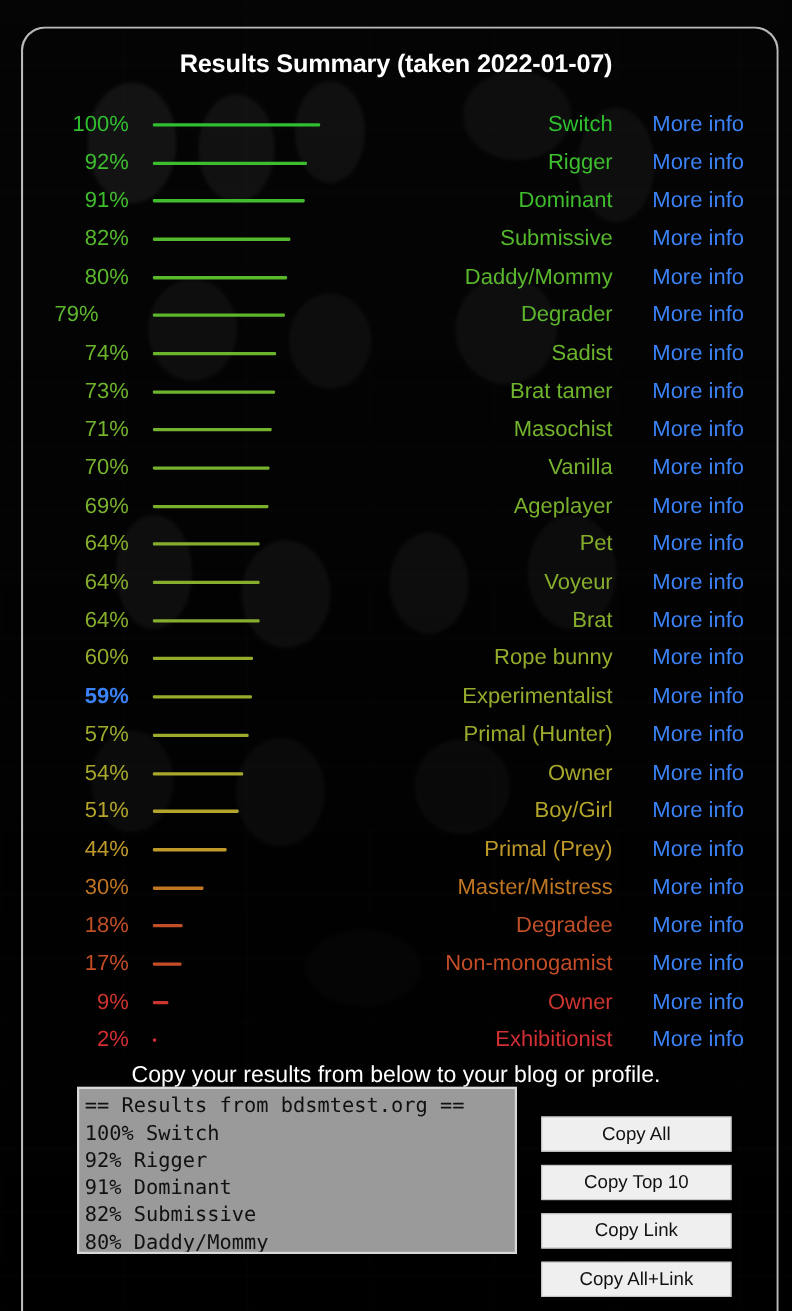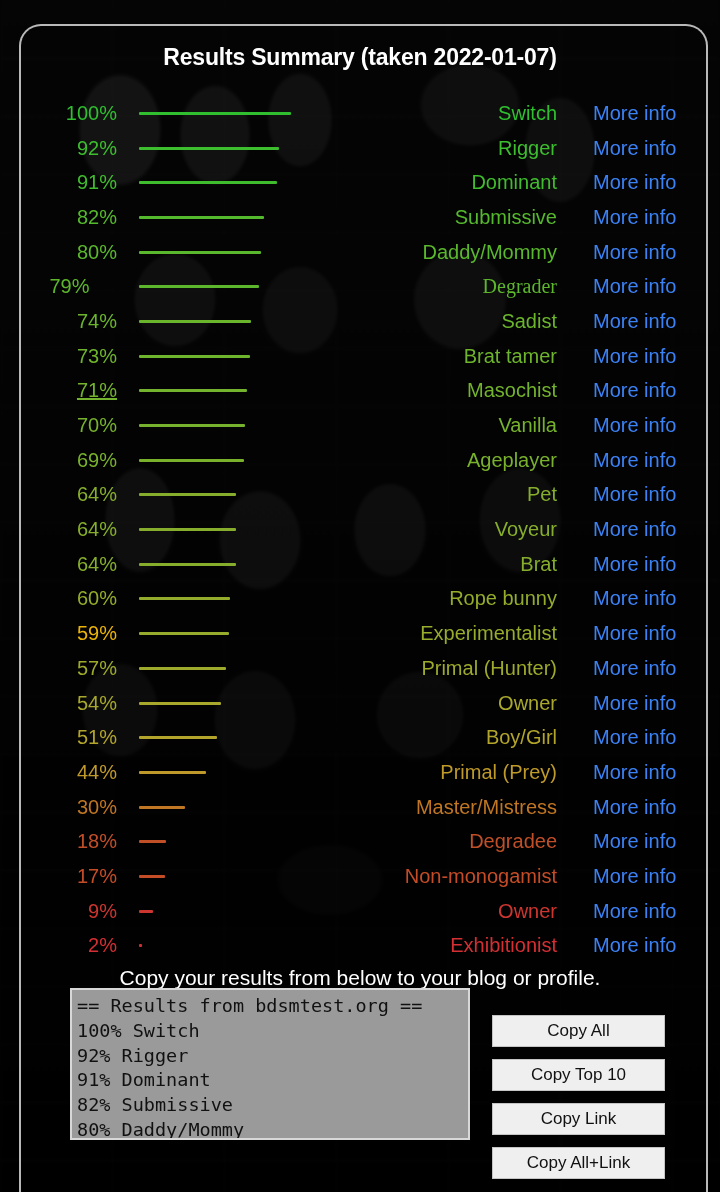--- a/index.html
+++ b/index.html
@@ -219,41 +219,41 @@
           <div class="bar" style="width: 121.6px; background: rgb(90, 184, 45);"></div>
         </div>
         <div class="label" style="color: rgb(90, 184, 45);">Daddy/Mommy</div>
         <a class="moreinfo">More info</a>
       </div>
       <div class="row">
         <div class="pct" style="color: rgb(93, 183, 45); text-align: center;">79%</div>
         <div class="barcell">
           <div class="bar" style="width: 120.08px; background: rgb(93, 183, 45);"></div>
         </div>
-        <div class="label" style="color: rgb(93, 183, 45); font-family: Liberation Serif, serif;">Degrader</div>
+        <div class="label" style="color: rgb(93, 183, 45);">Degrader</div>
         <a class="moreinfo">More info</a>
       </div>
       <div class="row">
         <div class="pct" style="color: rgb(107, 181, 45);">74%</div>
         <div class="barcell">
           <div class="bar" style="width: 112.48px; background: rgb(107, 181, 45);"></div>
         </div>
         <div class="label" style="color: rgb(107, 181, 45);">Sadist</div>
         <a class="moreinfo">More info</a>
       </div>
       <div class="row">
         <div class="pct" style="color: rgb(110, 180, 45);">73%</div>
         <div class="barcell">
           <div class="bar" style="width: 110.96px; background: rgb(110, 180, 45);"></div>
         </div>
         <div class="label" style="color: rgb(110, 180, 45);">Brat tamer</div>
         <a class="moreinfo">More info</a>
       </div>
       <div class="row">
-        <div class="pct" style="color: rgb(115, 179, 45); text-decoration: underline;">71%</div>
+        <div class="pct" style="color: rgb(115, 179, 45);">71%</div>
         <div class="barcell">
           <div class="bar" style="width: 107.92px; background: rgb(115, 179, 45);"></div>
         </div>
         <div class="label" style="color: rgb(115, 179, 45);">Masochist</div>
         <a class="moreinfo">More info</a>
       </div>
       <div class="row">
         <div class="pct" style="color: rgb(118, 178, 45);">70%</div>
         <div class="barcell">
           <div class="bar" style="width: 106.4px; background: rgb(118, 178, 45);"></div>
@@ -295,21 +295,21 @@
       </div>
       <div class="row">
         <div class="pct" style="color: rgb(147, 172, 44);">60%</div>
         <div class="barcell">
           <div class="bar" style="width: 91.2px; background: rgb(147, 172, 44);"></div>
         </div>
         <div class="label" style="color: rgb(147, 172, 44);">Rope bunny</div>
         <a class="moreinfo">More info</a>
       </div>
       <div class="row">
-        <div class="pct" style="color: #eab308;">59%</div>
+        <div class="pct" style="color: #3b82f6; font-weight: bold;">59%</div>
         <div class="barcell">
           <div class="bar" style="width: 89.68px; background: rgb(151, 171, 44);"></div>
         </div>
         <div class="label" style="color: rgb(151, 171, 44);">Experimentalist</div>
         <a class="moreinfo">More info</a>
       </div>
       <div class="row">
         <div class="pct" style="color: rgb(157, 170, 44);">57%</div>
         <div class="barcell">
           <div class="bar" style="width: 86.64px; background: rgb(157, 170, 44);"></div>

